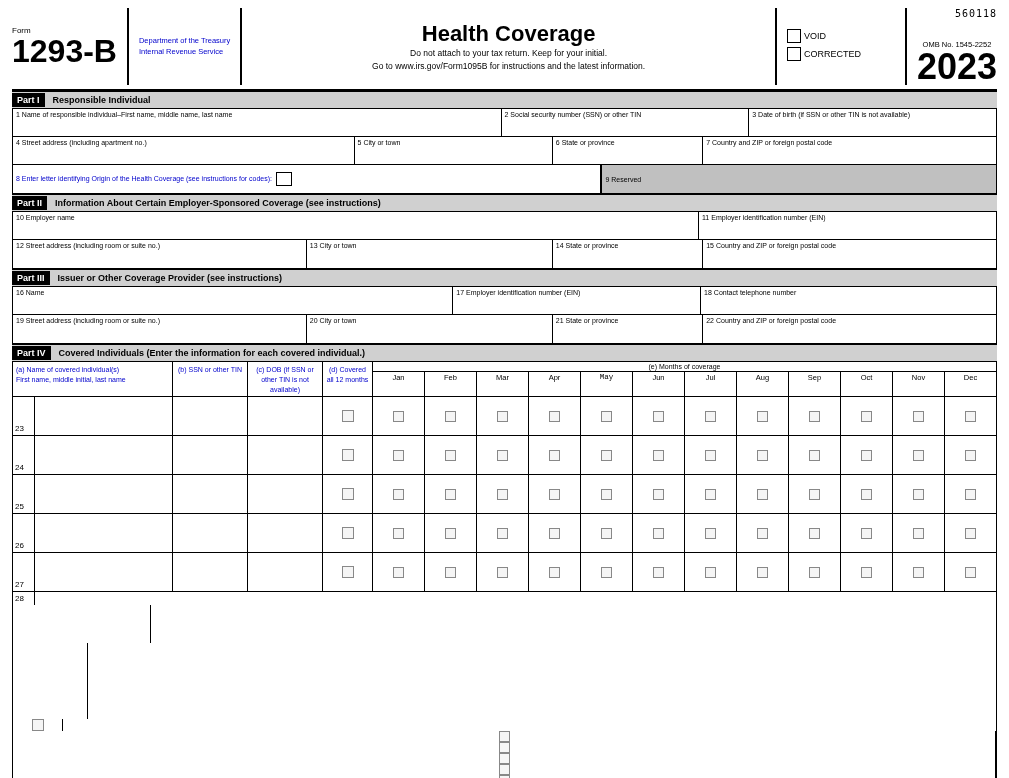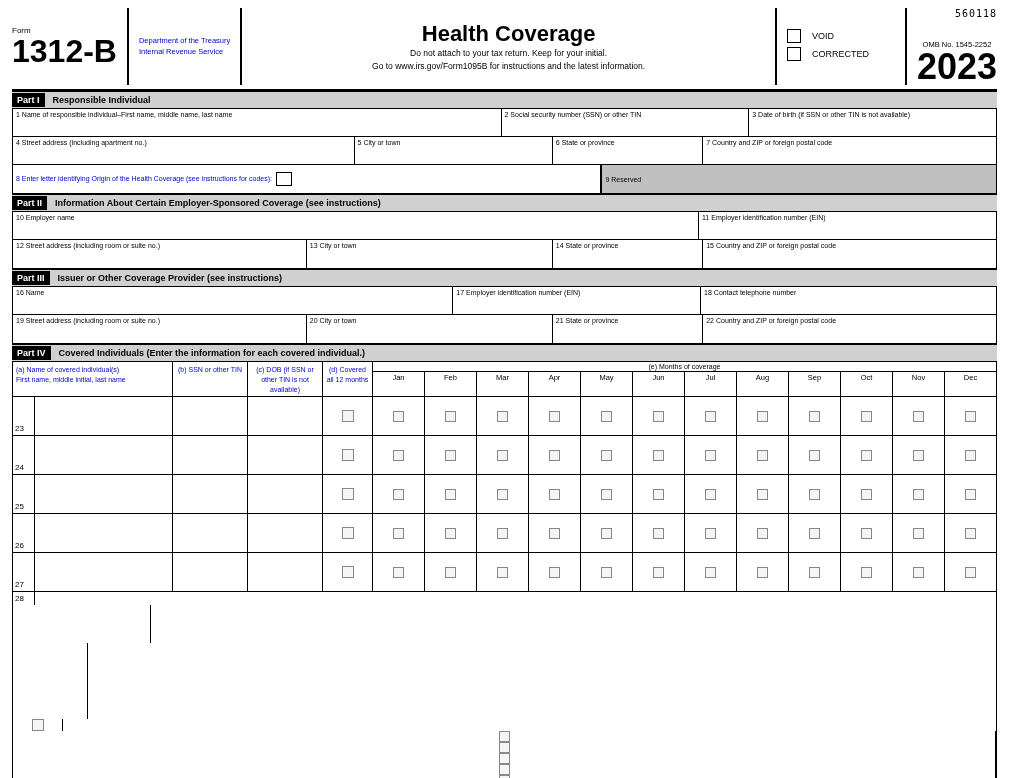--- a/index.html
+++ b/index.html
@@ -74,21 +74,21 @@
       justify-content: center;
       align-items: flex-start;
       border-left: 2px solid #000;
       padding-left: 10px;
       margin-left: 10px;
       min-width: 120px;
     }
     .checkbox-line {
       display: flex;
       align-items: center;
-      gap: 11px;
+      gap: 3px;
       margin-bottom: 4px;
       font-size: 9px;
     }
     .checkbox-box {
       width: 14px;
       height: 14px;
       border: 1.5px solid #000;
       display: inline-block;
       background: #fff;
     }
@@ -192,21 +192,21 @@
 </head>
 <body>
 
 <div class="page">
 
   <div class="top-right-code">560118</div>
 
   <div class="header-row">
     <div class="form-id-block">
       <span class="form-label">Form</span>
-      <span class="form-number">1312-B</span>
+      <span class="form-number">1293-B</span>
     </div>
     <div class="dept-block">
       <span>Department of the Treasury</span>
       <span>Internal Revenue Service</span>
     </div>
     <div class="center-block">
       <div class="center-title">Health Coverage</div>
       <div class="center-sub">
         <span>Do not attach to your tax return. Keep for your initial.</span><br>
         <span>Go to www.irs.gov/Form1095B for instructions and the latest information.</span>
@@ -388,21 +388,21 @@
 
     <div style="flex:1; display:flex; flex-direction:column;">
       <div style="text-align:center; font-size:7px; border-bottom:1px solid #000; padding:1px;">
         <span>(e) Months of coverage</span>
       </div>
       <div style="display:flex; flex:1;">
         <div style="flex:1; text-align:center; font-size:7.5px; border-right:1px solid #000; padding:1px;">Jan</div>
         <div style="flex:1; text-align:center; font-size:7.5px; border-right:1px solid #000; padding:1px;">Feb</div>
         <div style="flex:1; text-align:center; font-size:7.5px; border-right:1px solid #000; padding:1px;">Mar</div>
         <div style="flex:1; text-align:center; font-size:7.5px; border-right:1px solid #000; padding:1px;">Apr</div>
-        <div style="flex:1; text-align:center; font-size:7.5px; border-right:1px solid #000; padding:1px;">May</div>
+        <div style="flex:1; text-align:center; font-size:7.5px; border-right:1px solid #000; padding:1px;font-family:Liberation Mono, monospace;">May</div>
         <div style="flex:1; text-align:center; font-size:7.5px; border-right:1px solid #000; padding:1px;">Jun</div>
         <div style="flex:1; text-align:center; font-size:7.5px; border-right:1px solid #000; padding:1px;">Jul</div>
         <div style="flex:1; text-align:center; font-size:7.5px; border-right:1px solid #000; padding:1px;">Aug</div>
         <div style="flex:1; text-align:center; font-size:7.5px; border-right:1px solid #000; padding:1px;">Sep</div>
         <div style="flex:1; text-align:center; font-size:7.5px; border-right:1px solid #000; padding:1px;">Oct</div>
         <div style="flex:1; text-align:center; font-size:7.5px; border-right:1px solid #000; padding:1px;">Nov</div>
         <div style="flex:1; text-align:center; font-size:7.5px; padding:1px;">Dec</div>
       </div>
     </div>
   </div>

